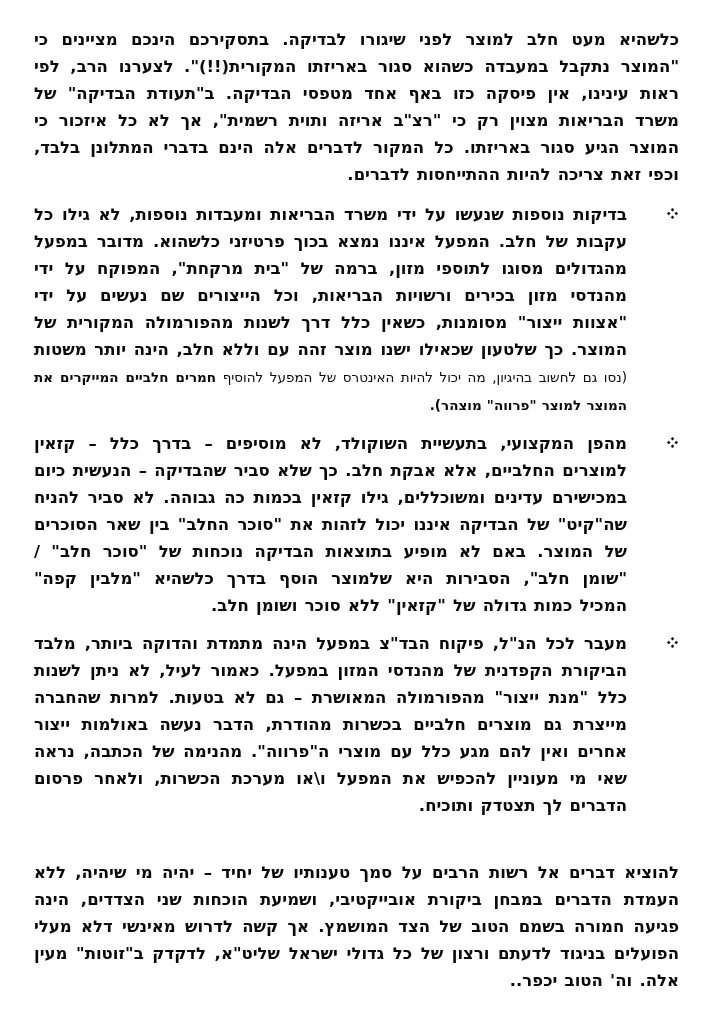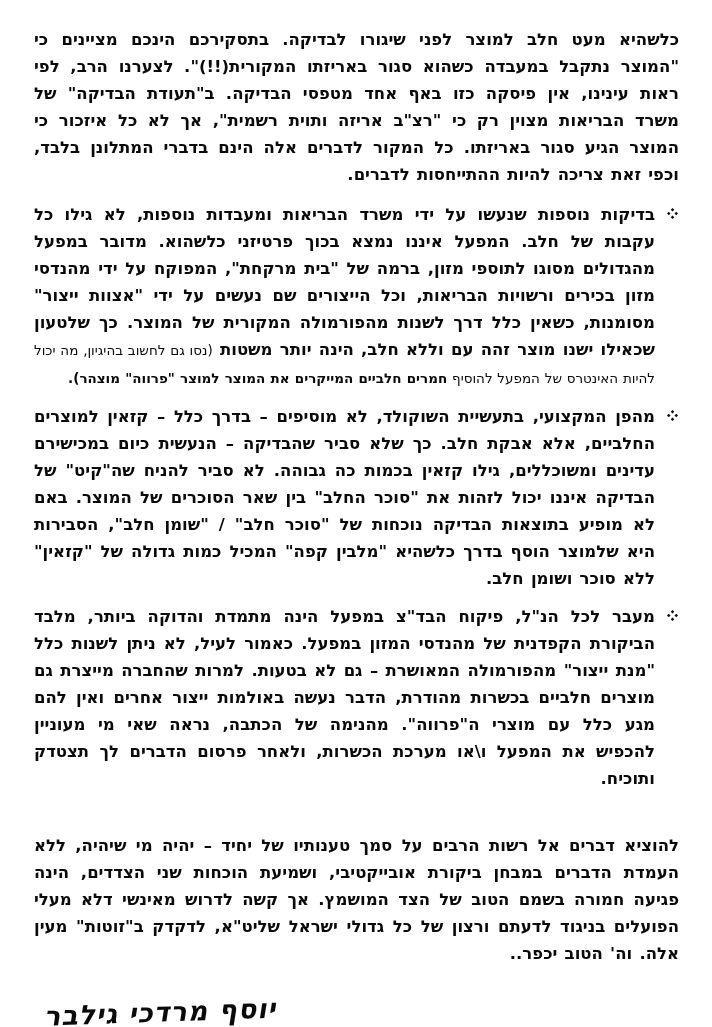--- a/index.html
+++ b/index.html
@@ -27,20 +27,21 @@
     font-weight: 700;
     line-height: 27px;
     text-align: justify;
     margin: 0;
     word-spacing: 1.5px;
   }
   .opening { margin-bottom: 13px; }
   .bullet-item {
     display: flex;
     margin-bottom: 11px;
+    gap: 28px;
   }
   .bullet-marker {
     flex: 0 0 24px;
     padding-top: 7px;
   }
   .bullet-marker svg { display: block; margin-right: 1px; }
   .bullet-text {
     flex: 1;
     font-size: 16.5px;
     font-weight: 700;

